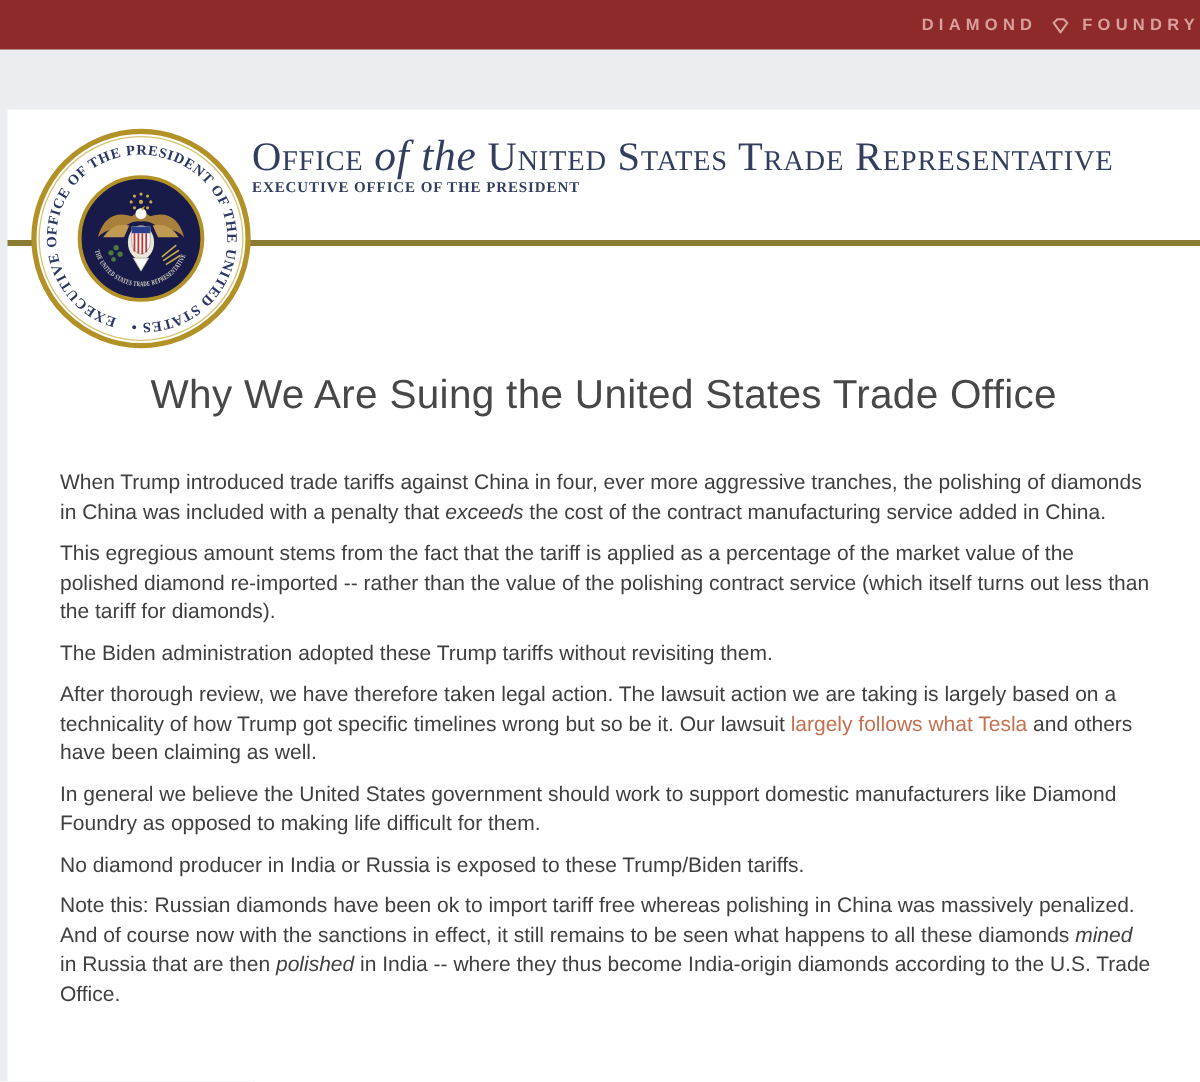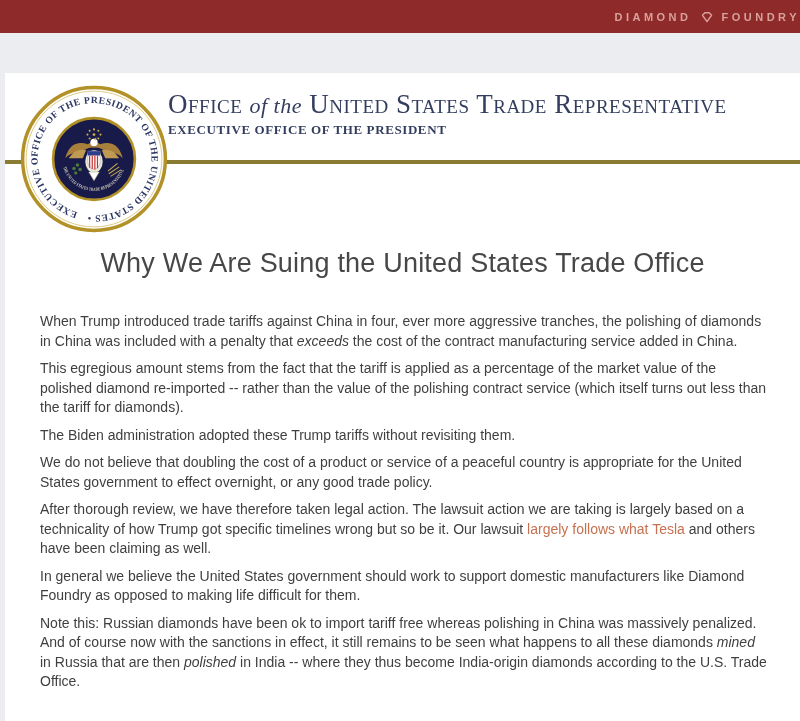--- a/index.html
+++ b/index.html
@@ -41,24 +41,24 @@
     position:absolute; left:15px; top:12px;
     width:148px; height:148px;
   }
   .lh-text { padding:16px 0 0 163px; color:#333e5f; }
   .lh-title {
     font-family:"Liberation Serif", serif;
     font-size:27px; letter-spacing:0.5px; line-height:30px;
     white-space:nowrap;
   }
   .lh-title .sc { font-variant:small-caps; }
-  .lh-title .ofthe { font-style:italic; font-size:22px; }
+  .lh-title .ofthe { font-style:italic; font-size:29px; }
   .lh-subtitle {
     font-family:"Liberation Serif", serif;
-    font-size:13px; font-weight:bold; letter-spacing:0.6px;
+    font-size:10px; font-weight:bold; letter-spacing:0.6px;
     margin-top:1px;
   }
 
   
   .post-heading {
     text-align:center;
     font-size:27px; font-weight:300; color:#474747;
     letter-spacing:0.2px; line-height:36px;
   }
   .article {
@@ -161,19 +161,19 @@
       <div class="lh-subtitle">EXECUTIVE OFFICE OF THE PRESIDENT</div>
     </div>
   </section>
 
   <h1 class="post-heading">Why We Are Suing the United States Trade Office</h1>
 
   <article class="article">
       <p><span>When Trump introduced trade tariffs against China in four, ever more aggressive tranches, the polishing of diamonds in China was included with a penalty that </span><em>exceeds</em><span> the cost of the contract manufacturing service added in China.</span></p>
       <p><span>This egregious amount stems from the fact that the tariff is applied as a percentage of the market value of the polished diamond re-imported -- rather than the value of the polishing contract service (which itself turns out less than the tariff for diamonds).</span></p>
       <p><span>The Biden administration adopted these Trump tariffs without revisiting them.</span></p>
-      <p><span>We do not believe that doubling the cost of a product or service of a peaceful country is appropriate for the United States government to effect overnight, or any good trade policy.</span></p>
       <p><span>After thorough review, we have therefore taken legal action. The lawsuit action we are taking is largely based on a technicality of how Trump got specific timelines wrong but so be it. Our lawsuit </span><a href="#" class="inline-link" style="color: rgb(197, 113, 79);">largely follows what Tesla</a><span> and others have been claiming as well.</span></p>
       <p><span>In general we believe the United States government should work to support domestic manufacturers like Diamond Foundry as opposed to making life difficult for them.</span></p>
+      <p><span>No diamond producer in India or Russia is exposed to these Trump/Biden tariffs.</span></p>
       <p><span>Note this: Russian diamonds have been ok to import tariff free whereas polishing in China was massively penalized. And of course now with the sanctions in effect, it still remains to be seen what happens to all these diamonds </span><em>mined</em><span> in Russia that are then </span><em>polished</em><span> in India -- where they thus become India-origin diamonds according to the U.S. Trade Office.</span></p>
     </article>
 
 </main>
 
 </body></html>

